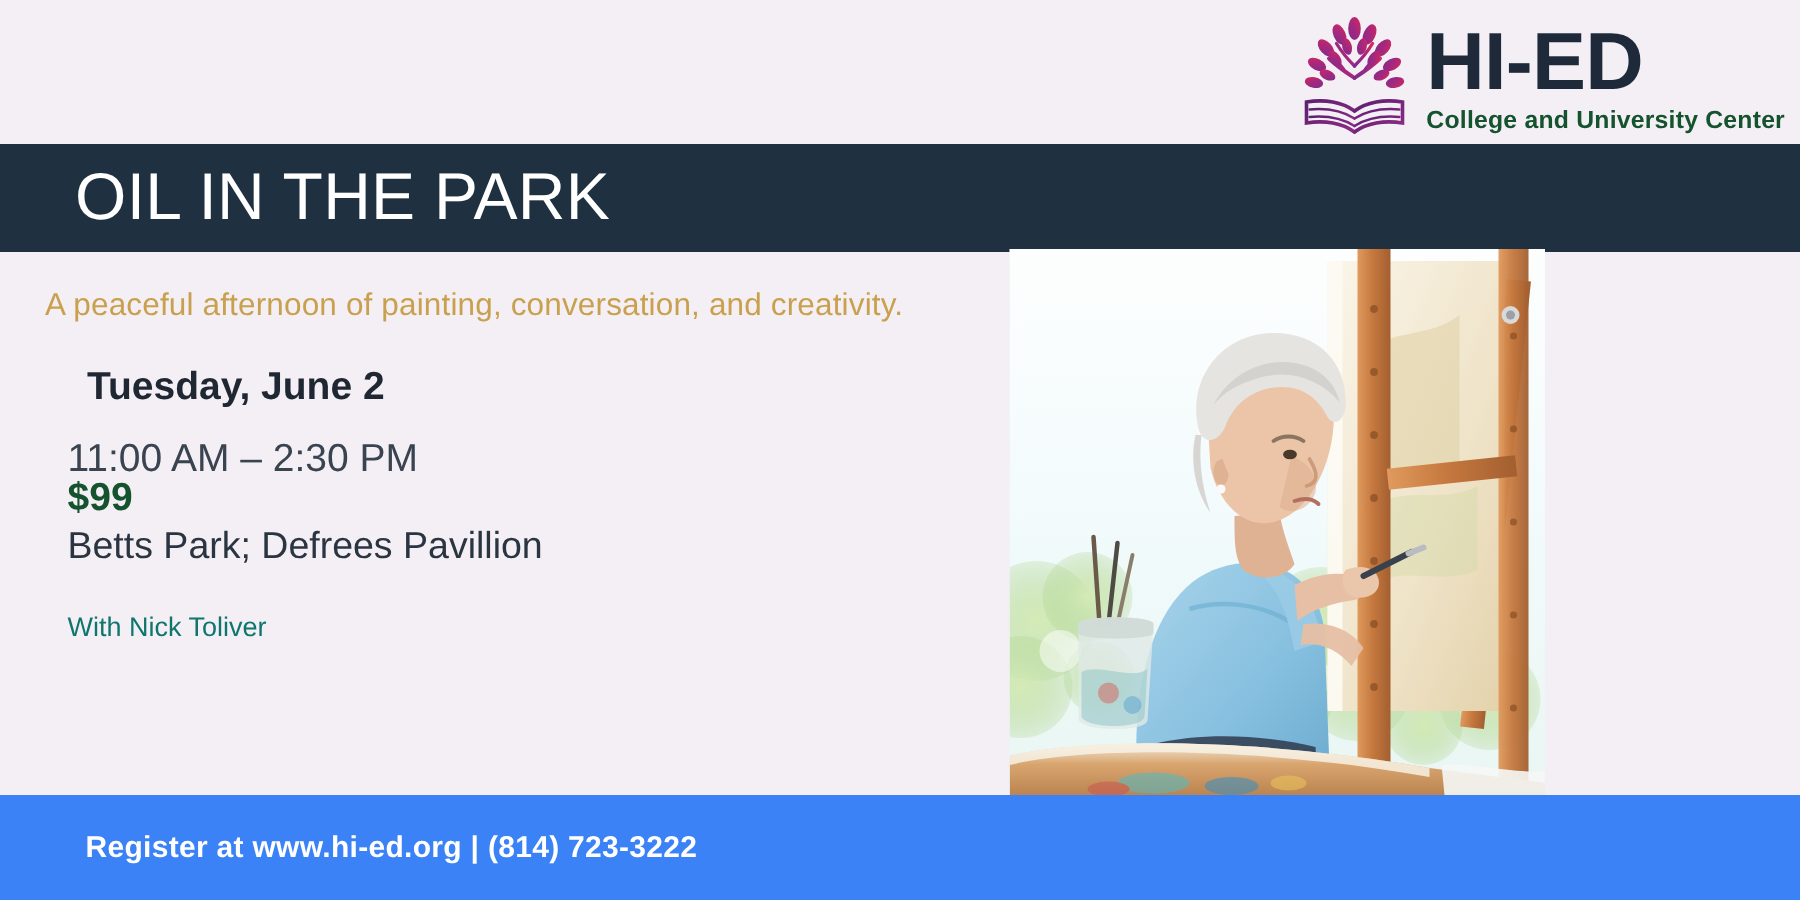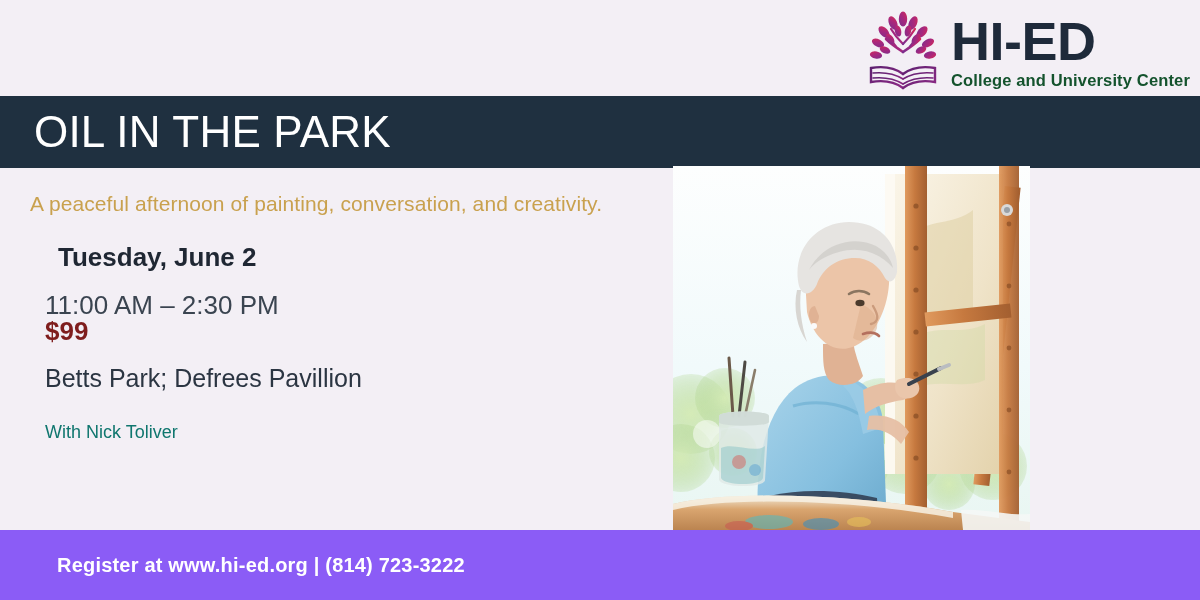--- a/index.html
+++ b/index.html
@@ -62,21 +62,21 @@
     background:#1f3040;
     z-index:5;
     display:flex; align-items:center;
   }
 
   .title-band h1 {
     color:#ffffff;
     font-size:44px;
     font-weight:400;
     letter-spacing:0.2px;
-    margin-left:34px;
+    margin-left:50px;
     line-height:1;
   }
 
   
   .body-area {
     position:absolute; left:0; top:168px;
     width:1082px; height:362px;
     background:#f3eff5;
   }
 
@@ -95,22 +95,22 @@
     color:#1f2733; line-height:1;
     margin-bottom:22px;
     margin-left:13px;
   }
   .d-time {
     font-size:26px; font-weight:400;
     color:#3a4450; line-height:1;
   }
   .d-price {
     font-size:26px; font-weight:bold;
-    color:#7f1d1d; line-height:1;
-    margin-bottom:22px;
+    color:#14532d; line-height:1;
+    margin-bottom:8px;
   }
   .d-venue {
     font-size:25px; font-weight:400;
     color:#2b3542; line-height:1;
     margin-bottom:32px;
   }
   .d-instructor {
     font-size:18px; font-weight:400;
     color:#0f766e; line-height:1;
   }
@@ -122,21 +122,21 @@
     overflow:hidden;
     background:#eef7f7;
     z-index:6;
   }
   .photo svg { display:block; width:357px; height:364px; }
 
   
   .footer-band {
     position:absolute; left:0; top:530px;
     width:1200px; height:70px;
-    background:#8b5cf6;
+    background:#3b82f6;
     z-index:7;
     display:flex; align-items:center;
   }
   .footer-band .f-text {
     color:#ffffff;
     font-size:20px;
     font-weight:bold;
     margin-left:57px;
     letter-spacing:0.2px;
   }

